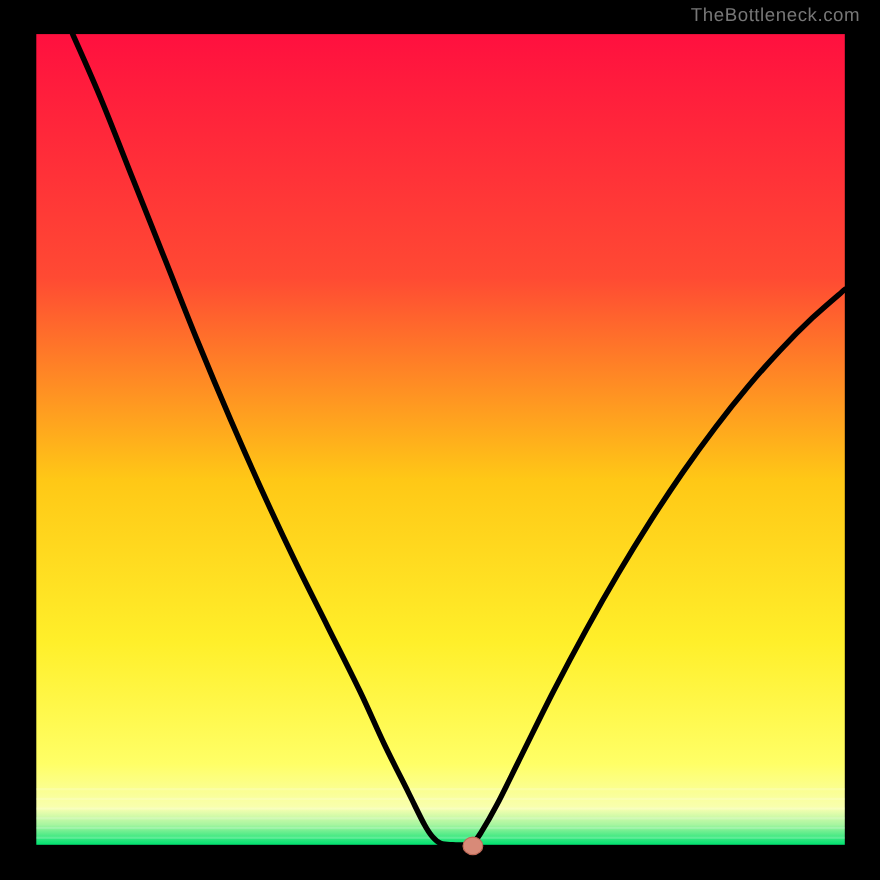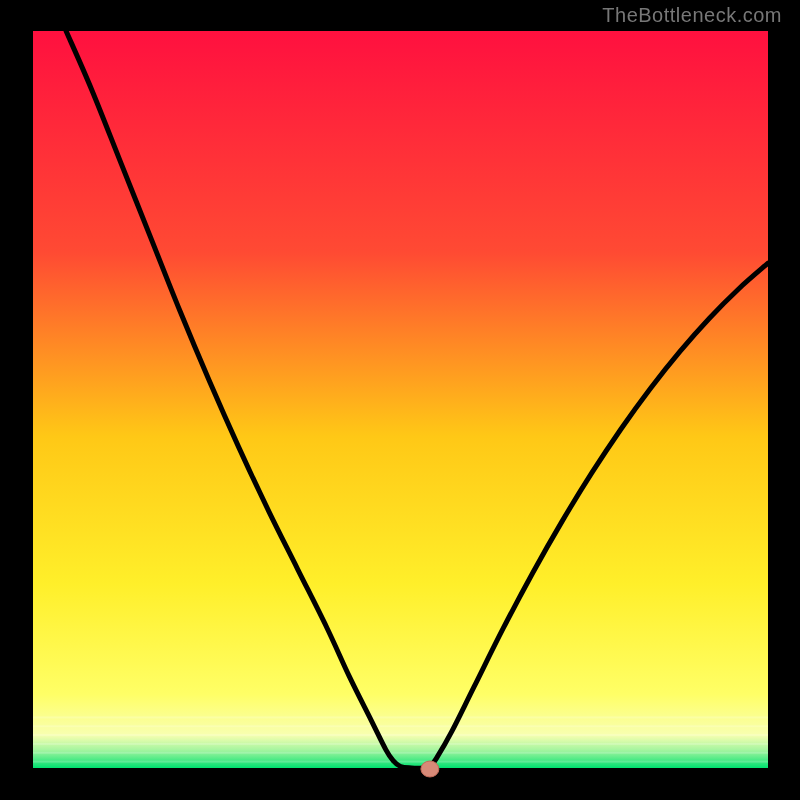--- a/index.html
+++ b/index.html
@@ -13,21 +13,21 @@
   #stage {
     position: relative;
     width: 800px;
     height: 800px;
   }
   .watermark {
     position: absolute;
     top: 4px;
     right: 18px;
     color: #777;
-    font-size: 20px;
+    font-size: 17px;
     font-weight: 500;
     letter-spacing: 0.5px;
     z-index: 10;
   }
   svg {
     position: absolute;
     top: 0;
     left: 0;
   }
 </style>

